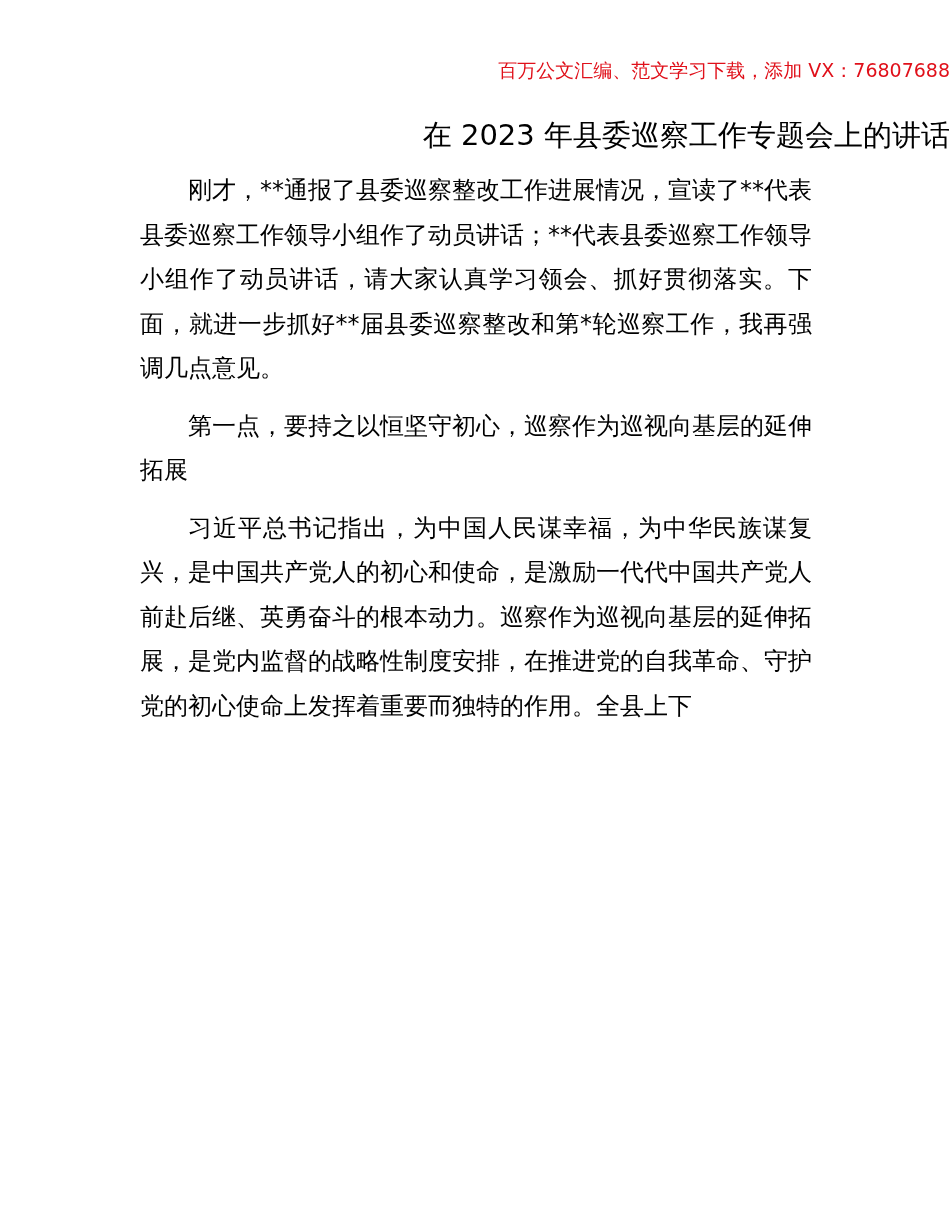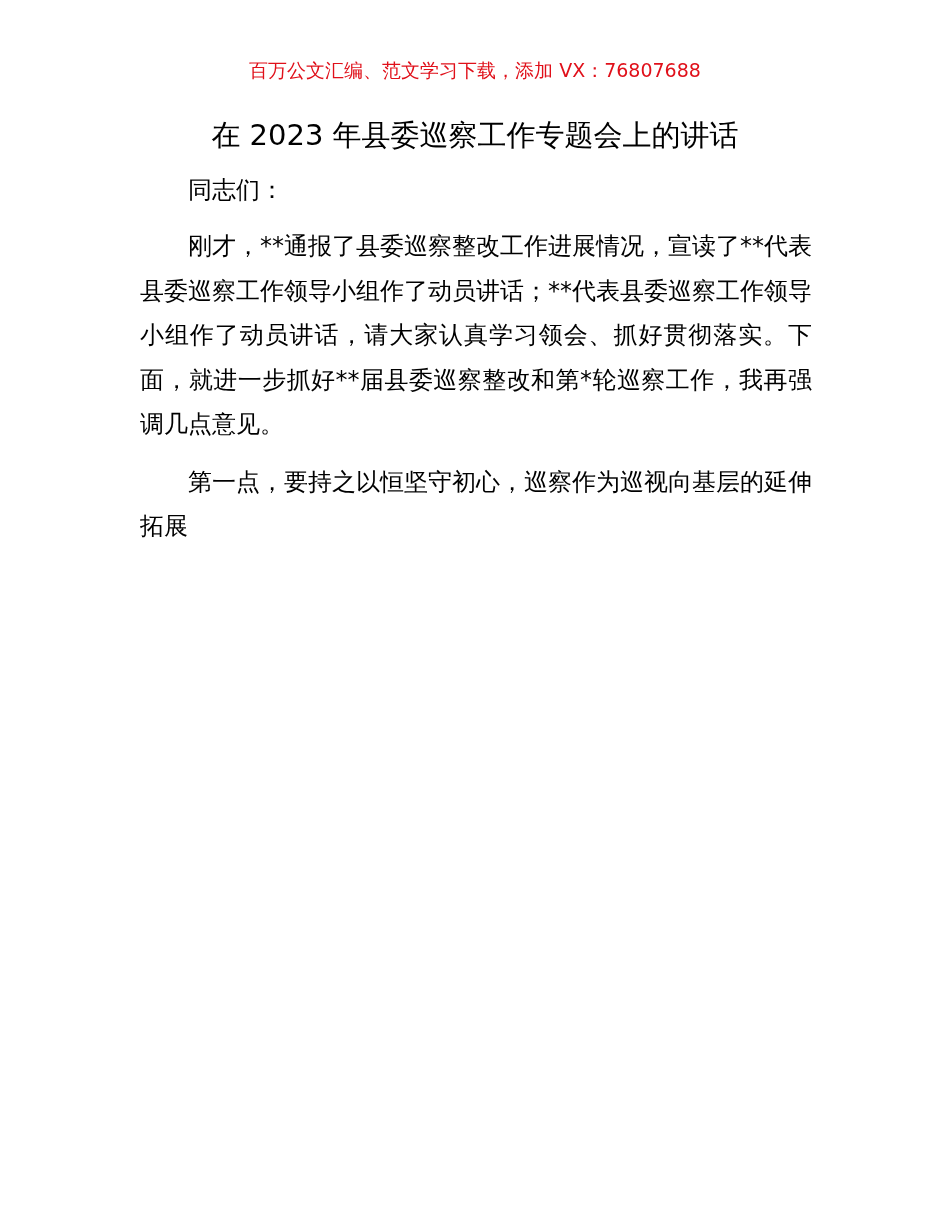--- a/index.html
+++ b/index.html
@@ -13,32 +13,32 @@
       position: relative;
       overflow: hidden;
       font-family: "DejaVu Sans", "Liberation Sans", sans-serif;
       color: #000000;
     }
     .watermark {
       position: absolute;
       top: 56px;
       left: 0;
       width: 950px;
-      text-align: center;
+      text-align: right;
       font-size: 19px;
       line-height: 28px;
       color: #e0101a;
       letter-spacing: 0px;
     }
     .doc-title {
       position: absolute;
       top: 115px;
       left: 0;
       width: 950px;
-      text-align: center;
+      text-align: right;
       font-size: 29px;
       line-height: 40px;
       color: #000000;
     }
     .doc-body {
       position: absolute;
       top: 168px;
       left: 140px;
       width: 672px;
     }
@@ -58,16 +58,16 @@
     }
   </style>
 </head>
 <body>
 
 <div class="watermark">百万公文汇编、范文学习下载，添加 VX：76807688</div>
 
 <div class="doc-title">在 2023 年县委巡察工作专题会上的讲话</div>
 
 <div class="doc-body">
-  <div class="salutation">同志们：</div>
   <p class="para">刚才，**通报了县委巡察整改工作进展情况，宣读了**代表县委巡察工作领导小组作了动员讲话；**代表县委巡察工作领导小组作了动员讲话，请大家认真学习领会、抓好贯彻落实。下面，就进一步抓好**届县委巡察整改和第*轮巡察工作，我再强调几点意见。</p>
   <p class="para">第一点，要持之以恒坚守初心，巡察作为巡视向基层的延伸拓展</p>
+  <p class="para">习近平总书记指出，为中国人民谋幸福，为中华民族谋复兴，是中国共产党人的初心和使命，是激励一代代中国共产党人前赴后继、英勇奋斗的根本动力。巡察作为巡视向基层的延伸拓展，是党内监督的战略性制度安排，在推进党的自我革命、守护党的初心使命上发挥着重要而独特的作用。全县上下</p>
 </div>
 
 </body></html>

